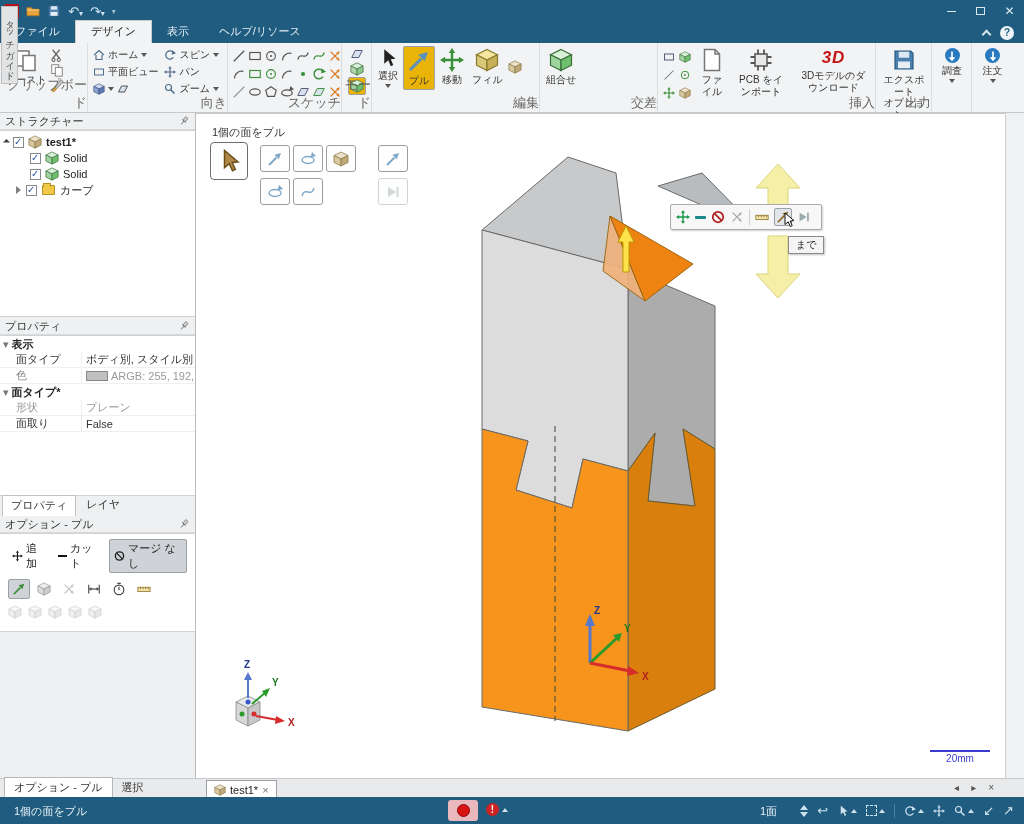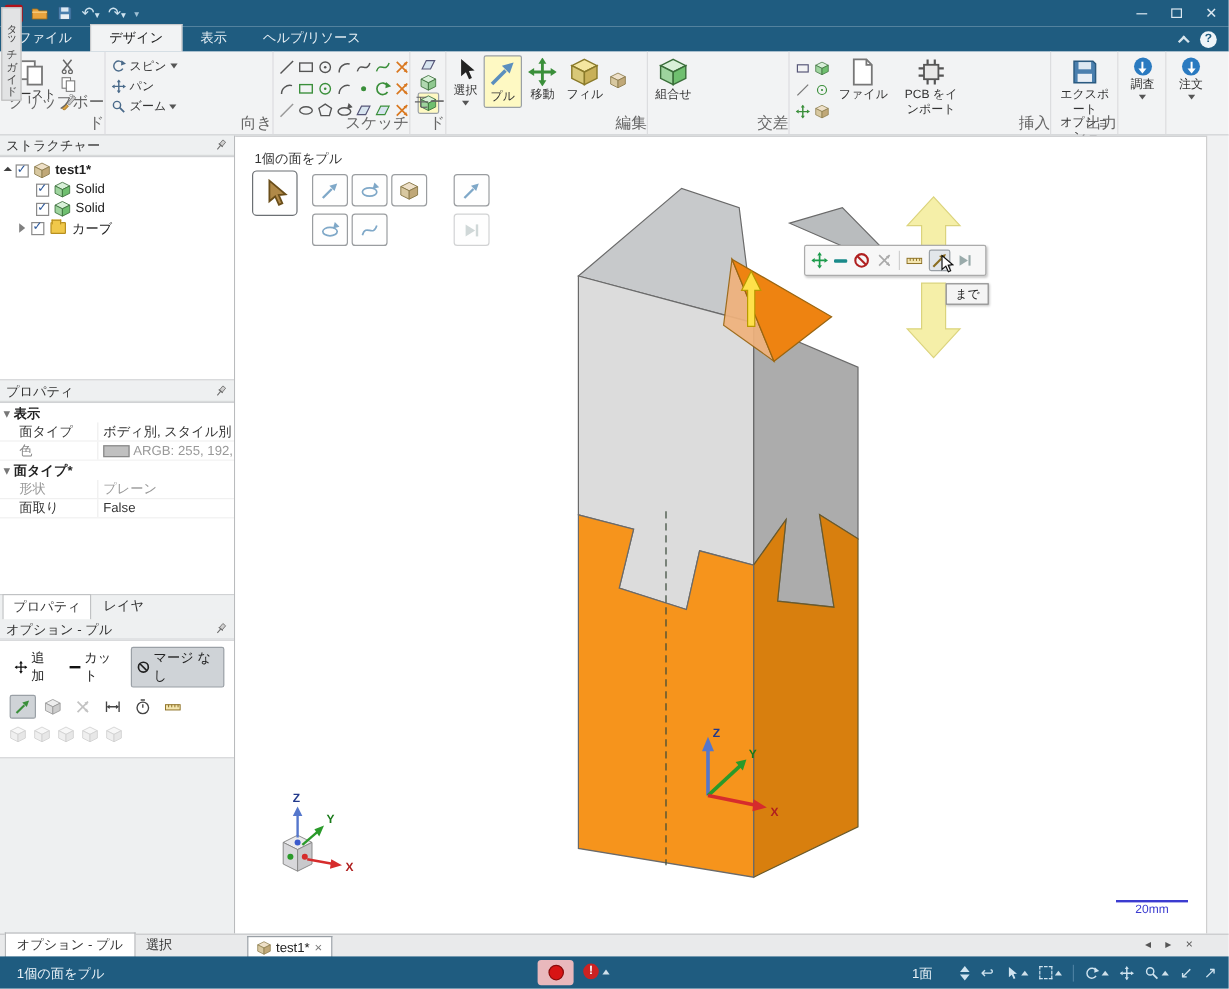--- a/index.html
+++ b/index.html
@@ -28,21 +28,21 @@
 .helpq{width:14px;height:14px;border-radius:50%;background:#eef4f8;color:#1f5c80;font-weight:bold;font-size:10px;display:flex;align-items:center;justify-content:center}
 .chev-up{width:7px;height:7px;border-left:2px solid #d7e4ec;border-top:2px solid #d7e4ec;transform:rotate(45deg);margin-top:4px}
 
 
 .ribbon{position:absolute;left:0;top:43px;width:1024px;height:70px;background:#f2f3f4;border-bottom:1px solid #c6c8ca;display:flex}
 .rg{position:relative;height:100%;border-right:1px solid #dcdddf;padding:3px 2px 14px 3px}
 .glabel{position:absolute;bottom:0;left:0;right:0;text-align:right;font-size:13px;color:#666}
 .bigbtn{display:flex;flex-direction:column;align-items:center;justify-content:flex-start;padding:2px 3px;gap:2px;border-radius:2px}
 .bigbtn .blabel{font-size:10px;color:#333;text-align:center;line-height:1.15}
 .smallrow{display:flex;align-items:center;gap:3px;height:17px;padding:0 2px;font-size:10px;color:#333}
-.pressed{background:#fef9c3;border:1px solid #9aa0a6;border-radius:2px}
+.pressed{background:#eab308;border:1px solid #9aa0a6;border-radius:2px}
 .caret{width:0;height:0;border-left:3px solid transparent;border-right:3px solid transparent;border-top:4px solid #555;display:inline-block}
 .sketchgrid{display:grid;grid-template-columns:repeat(7,15px);grid-auto-rows:17px;gap:1px;padding-top:1px}
 .skc{display:flex;align-items:center;justify-content:center}
 .stack3{display:flex;flex-direction:column;gap:1px;align-items:center}
 .logo3d{font-size:17px;font-weight:bold;color:#c41414;font-style:italic;letter-spacing:1px}
 .bluecirc{width:15px;height:15px;border-radius:50%;background:#2a7ac0;color:#fff;display:flex;align-items:center;justify-content:center;font-size:10px}
 
 
 .leftpanel{position:absolute;left:0;top:113px;width:196px;height:665px;background:#eef0f1;border-right:1px solid #b9bbbd}
 .phead{height:17px;display:flex;align-items:center;padding:0 5px;font-size:11px;color:#333;border-bottom:1px solid #d8dadb}
@@ -314,20 +314,44 @@
       </div>
     </div>
     <div class="glabel">クリップボード</div>
   </div>
 
   <div class="rg" style="width:140px">
     <div style="display:flex;gap:2px">
       <div>
         <div class="smallrow">
             <svg class="ic12" style="color:#4a6a8a">
+              <use href="#i-home"></use>
+            </svg>
+            <span>ホーム</span>
+            <span class="caret"></span>
+          </div>
+        <div class="smallrow">
+            <svg class="ic12" style="color:#4a6a8a">
+              <use href="#s-rect"></use>
+            </svg>
+            <span>平面ビュー</span>
+          </div>
+        <div class="smallrow">
+            <svg class="ic12" style="--ct:#cdd8ee;--cl:#8ba3cf;--cr:#5e7bb4;--ce:#3a4e7a">
+              <use href="#i-cube"></use>
+            </svg>
+            <span class="caret"></span>
+            <svg class="ic12">
+              <use href="#s-pln"></use>
+            </svg>
+          </div>
+      </div>
+      <div>
+        <div class="smallrow">
+            <svg class="ic12" style="color:#4a6a8a">
               <use href="#i-spin"></use>
             </svg>
             <span>スピン</span>
             <span class="caret"></span>
           </div>
         <div class="smallrow">
             <svg class="ic12" style="color:#4a6a8a">
               <use href="#i-pan"></use>
             </svg>
             <span>パン</span>
@@ -559,20 +583,24 @@
         <svg class="ic24">
             <use href="#i-page"></use>
           </svg>
         <span class="blabel">ファイル</span>
       </div>
       <div class="bigbtn">
         <svg class="ic24">
             <use href="#i-chip"></use>
           </svg>
         <span class="blabel" style="width:52px">PCB をインポート</span>
+      </div>
+      <div class="bigbtn">
+        <span class="logo3d">3D</span>
+        <span class="blabel">3Dモデルのダウンロード</span>
       </div>
     </div>
     <div class="glabel">挿入</div>
   </div>
 
   <div class="rg" style="width:56px">
     <div class="bigbtn">
       <svg class="ic24">
           <use href="#i-save"></use>
         </svg>

